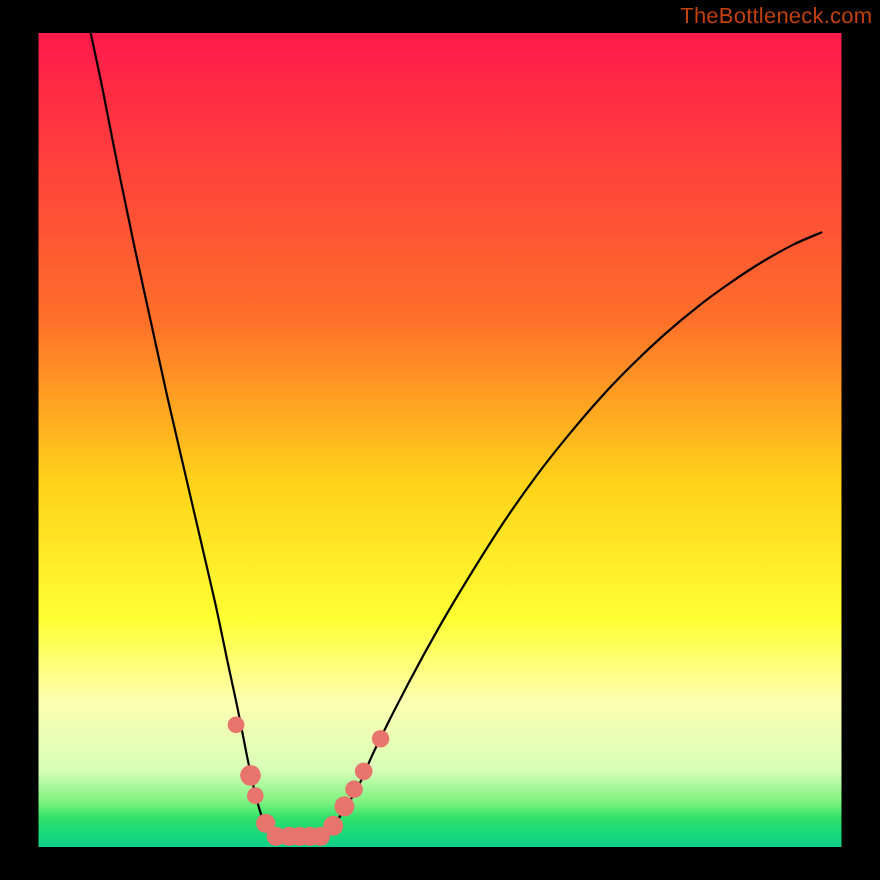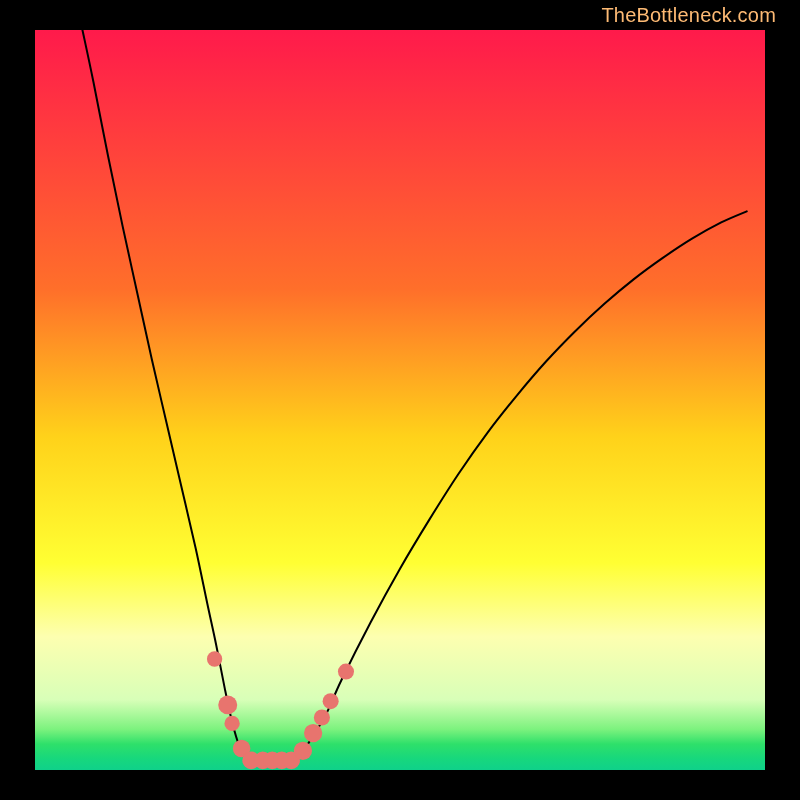--- a/index.html
+++ b/index.html
@@ -13,22 +13,22 @@
   }
   .frame {
     position: absolute;
     left: 0; top: 0;
     width: 800px; height: 800px;
     background: #000;
   }
   .watermark {
     position: absolute;
     top: 4px;
-    right: 24px;
-    color: #fdba74;
+    right: 7px;
+    color: #c2410c;
     font-size: 20px;
     font-weight: 500;
     letter-spacing: 0.2px;
     z-index: 50;
     user-select: none;
   }
   svg.plot {
     position: absolute;
     left: 0; top: 0;
   }

